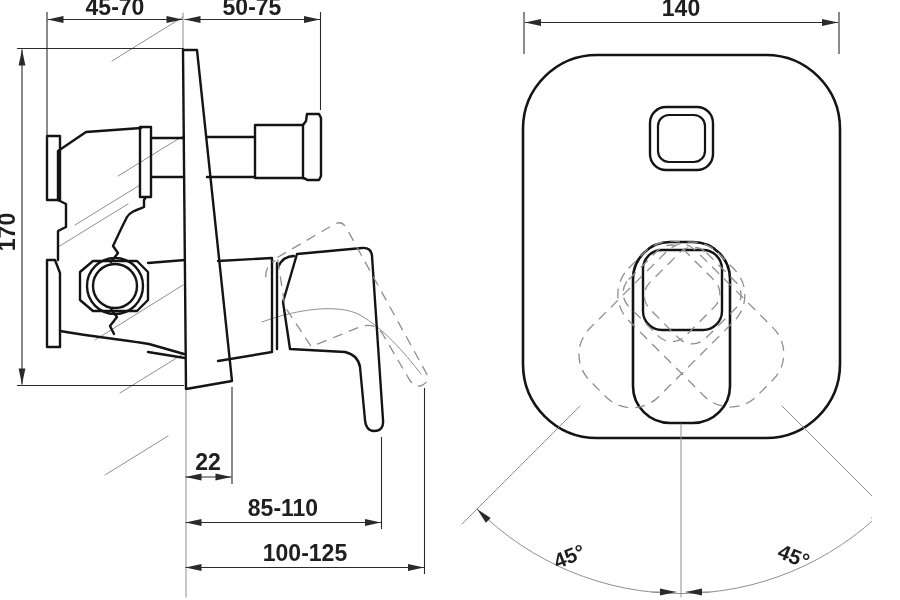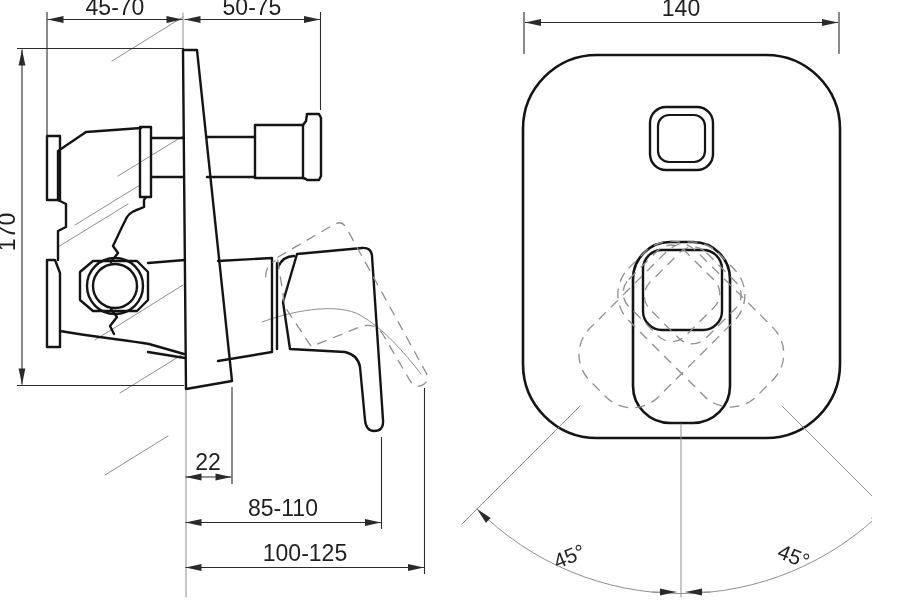--- a/index.html
+++ b/index.html
@@ -1,17 +1,17 @@
 <!DOCTYPE html>
 <html><head>
 <meta charset="utf-8">
 <style>
   html,body{margin:0;padding:0;background:#fff;}
   .stage{width:872px;height:600px;background:#fff;overflow:hidden;position:relative;
-         font-family:"Liberation Sans", sans-serif;}
+         font-family:"Liberation Sans", sans-serif;font-weight:bold;}
   svg{display:block;}
   .dims text{stroke:none;fill:#1f1f1f;font-family:"Liberation Sans",sans-serif;font-size:23px;}
   .dims text.deg{font-size:21px;}
   .dims line, .dims path{fill:none;}
   .out path,.out rect,.out circle,.out line{fill:none;stroke-linejoin:round;stroke-linecap:round;}
   .cons line,.cons path{fill:none;stroke-linecap:round;}
   .dash path,.dash rect{fill:none;stroke-dasharray:10 7;}
 </style>
 </head>
 <body>

